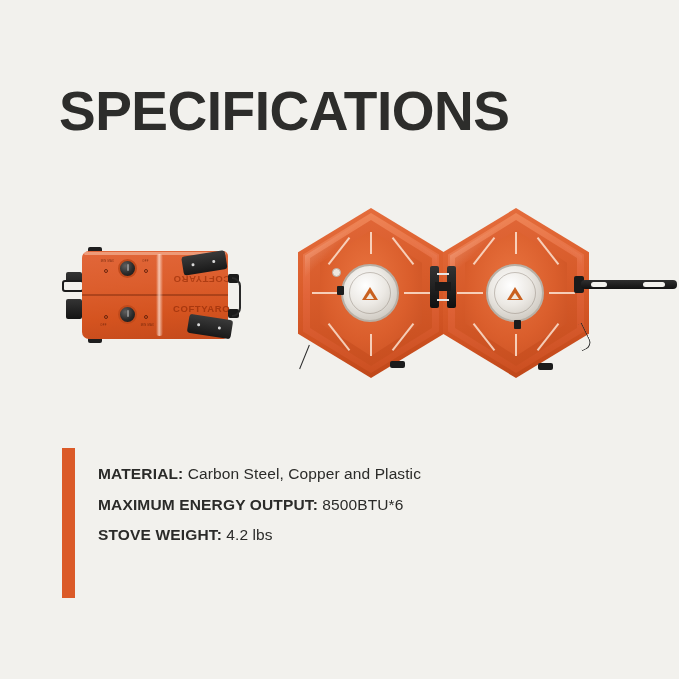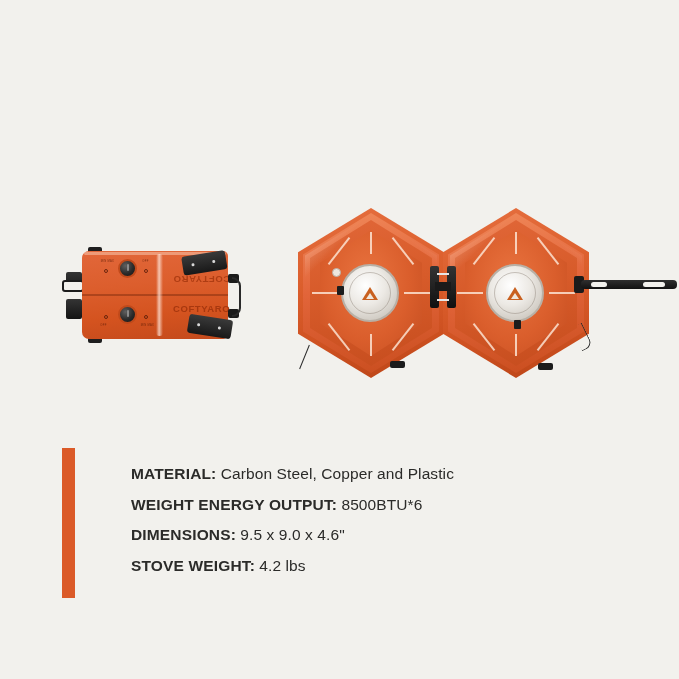--- a/index.html
+++ b/index.html
@@ -403,21 +403,20 @@
 
   #accent-bar {
     width:13px;
     min-height:150px;
     background:#DB5A28;
     flex:none;
   }
 
   #spec-list {
     padding-top:11px;
-    margin-left:33px;
   }
 
   .spec-row {
     font-size:15.5px;
     color:#2B2B29;
     line-height:1.98;
     white-space:nowrap;
   }
   .spec-label {
     font-weight:700;
@@ -425,20 +424,21 @@
   }
   .spec-value {
     font-weight:400;
     letter-spacing:.1px;
   }
 </style>
 </head>
 <body>
 
 <div id="header">
+  <div id="title">SPECIFICATIONS</div>
 </div>
 
 <div id="stage">
 
   <div id="folded">
     <div class="fold-foot" id="ff-1"></div>
     <div class="fold-foot" id="ff-2"></div>
 
     <div class="endcap" id="cap-l-top"></div>
     <div class="endcap" id="cap-l-bot"></div>
@@ -549,28 +549,24 @@
 <div id="spec-block">
   <div id="accent-bar"></div>
   <div id="spec-list">
 
     <div class="spec-row">
       <span class="spec-label">MATERIAL:</span>
       <span class="spec-value">Carbon Steel, Copper and Plastic</span>
     </div>
 
     <div class="spec-row">
-      <span class="spec-label">WEIGHT ENERGY OUTPUT:</span>
+      <span class="spec-label">MAXIMUM ENERGY OUTPUT:</span>
       <span class="spec-value">8500BTU*6</span>
     </div>
 
-    <div class="spec-row">
-      <span class="spec-label">DIMENSIONS:</span>
-      <span class="spec-value">9.5 x 9.0 x 4.6"</span>
-    </div>
 
 
     <div class="spec-row">
       <span class="spec-label">STOVE WEIGHT:</span>
       <span class="spec-value">4.2 lbs</span>
     </div>
 
   </div>
 </div>
 

